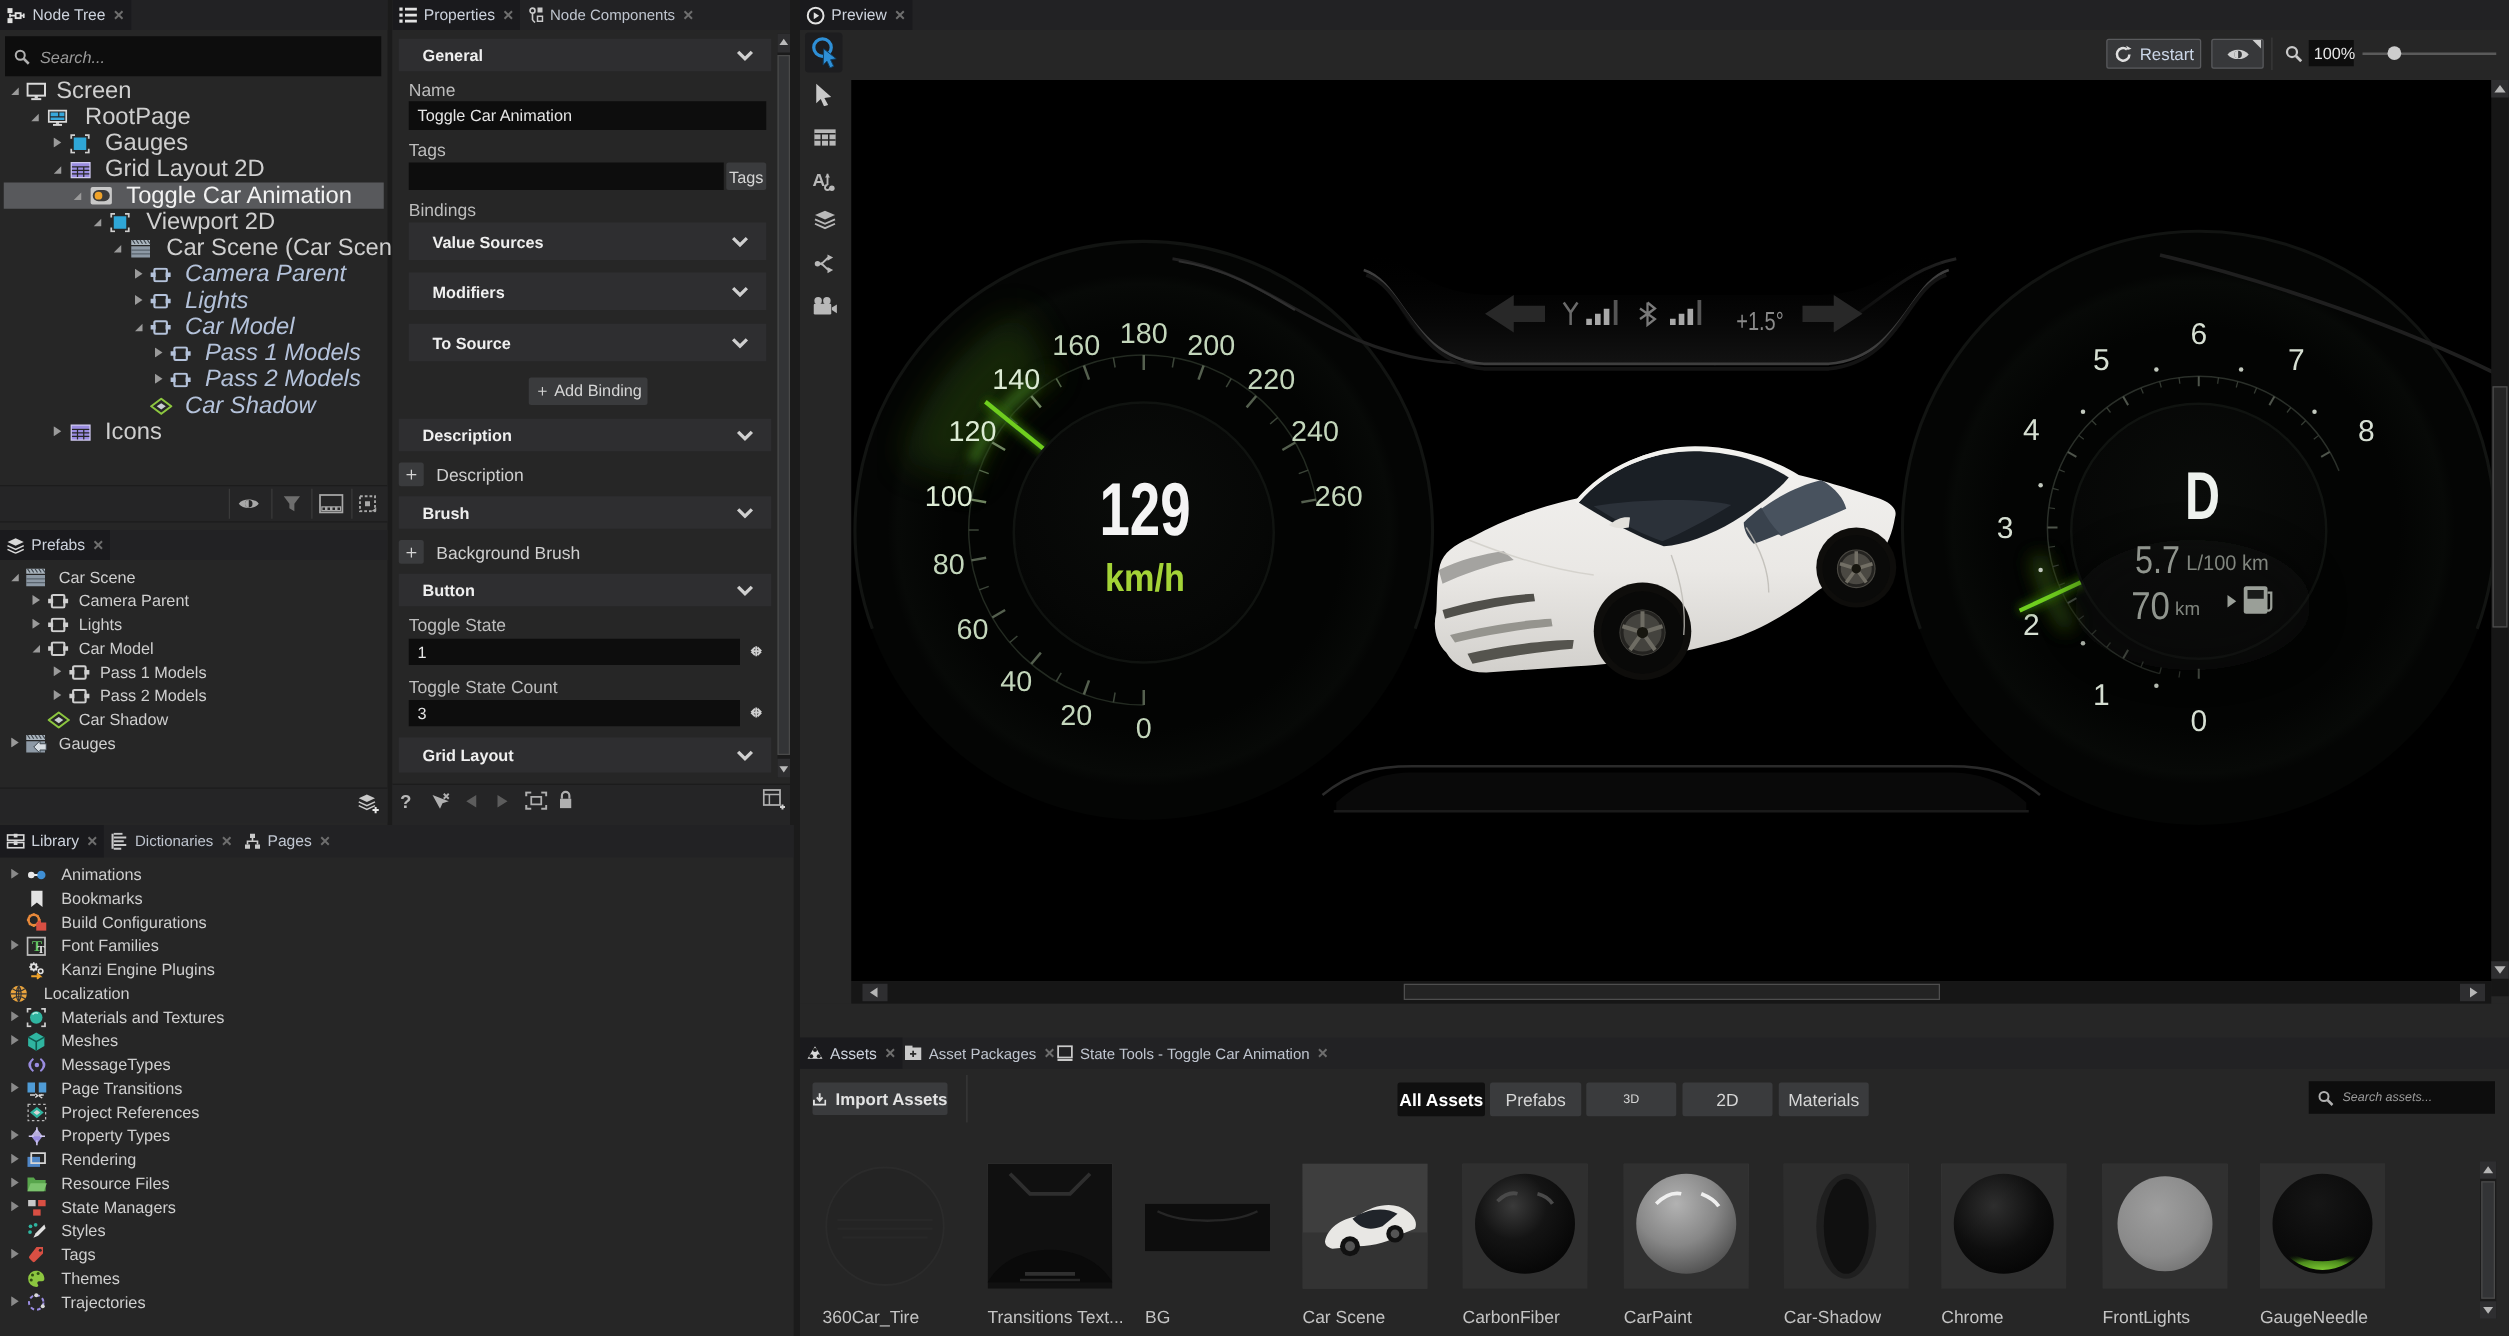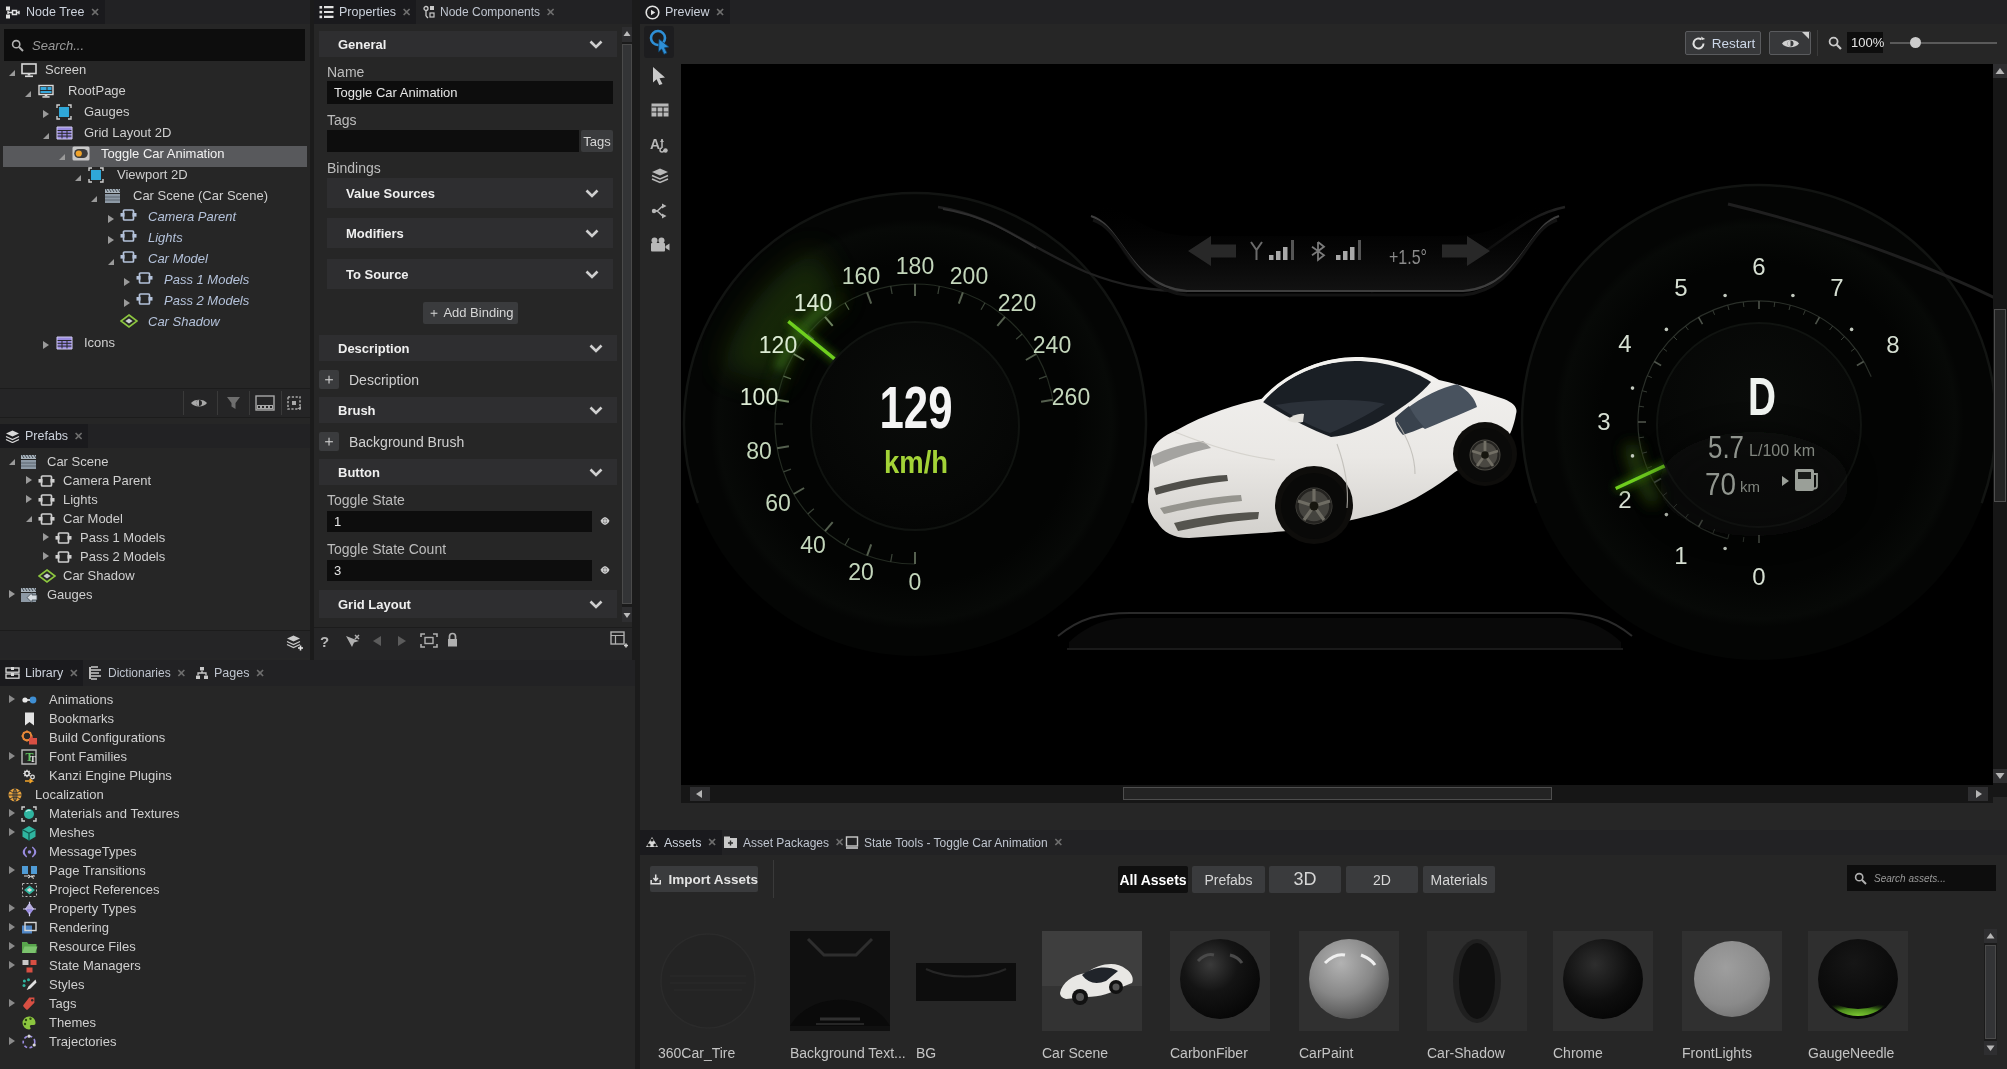--- a/index.html
+++ b/index.html
@@ -9,21 +9,21 @@
 .tab .tx{flex:0 0 auto;}
 .tab.unsel{background:transparent;color:#bfc5cf;}
 .tab .tx{color:#6e6e6e;font-size:11px;font-weight:bold;margin-left:6px;}
 .tab svg{margin-right:5px;}
 .panel{position:absolute;background:#262626;}
 .input{position:absolute;background:#0d0d0d;color:#e6e6e6;font-size:13px;display:flex;align-items:center;padding-left:7px;}
 .lbl{position:absolute;color:#bdbdbd;font-size:14px;white-space:nowrap;}
 .band{position:absolute;background:#2e2e30;color:#efefef;font-weight:bold;font-size:13px;display:flex;align-items:center;padding-left:19px;}
 .band svg{position:absolute;right:14px;}
 .btn{position:absolute;background:#3a3b3d;color:#d6d6d6;font-size:13px;display:flex;align-items:center;justify-content:center;border-radius:2px;white-space:nowrap;}
-.trow{position:absolute;height:21px;display:flex;align-items:flex-start;font-size:13px;color:#cfcfcf;white-space:nowrap;}
+.trow{position:absolute;height:21px;display:flex;align-items:center;font-size:19px;color:#cfcfcf;white-space:nowrap;}
 .inst{color:#b4c2da;font-style:italic;}
 .lib-row{position:absolute;height:19px;display:flex;align-items:center;font-size:13px;color:#cfcfcf;white-space:nowrap;}
 .thumb-lbl{position:absolute;color:#c4c4c4;font-size:14px;white-space:nowrap;}
 .sep{position:absolute;background:#3a3a3a;}
 </style></head><body>
 <div class="abs" style="left:310px;top:0;width:4px;height:660px;background:#1b1b1b"></div>
 <div class="abs" style="left:632px;top:0;width:8px;height:660px;background:#1b1b1b"></div>
 <div class="abs" style="left:635px;top:660px;width:5px;height:409px;background:#1b1b1b"></div>
 <div class="tabbar" style="left:0;top:0;width:310px;height:24px"></div>
 <div class="tab" style="left:0;top:0"><svg width="16" height="15" viewBox="0 0 16 15">
@@ -870,41 +870,41 @@
       <rect x="1.5" y="1" width="11" height="9" fill="none" stroke="#c9c9c9" stroke-width="1.4"></rect>
       <path d="M1 12 h12" stroke="#c9c9c9" stroke-width="1.6"></path>
     </svg>State Tools - Toggle Car Animation<span class="tx">✕</span></div>
 <div class="btn" style="left:650px;top:866px;width:108px;height:26px;font-weight:bold;font-size:13.5px;color:#e2e2e2"><svg width="15" height="15" viewBox="0 0 15 15" style="margin-right:7px">
       <path d="M7.5 1 v7 M4.5 5.5 l3 3.5 3 -3.5" stroke="#e0e0e0" stroke-width="2" fill="none"></path>
       <path d="M1.5 8 v5 h12 v-5" stroke="#e0e0e0" stroke-width="2" fill="none"></path>
     </svg>Import Assets</div>
 <div class="sep" style="left:773px;top:860px;width:1px;height:38px"></div>
 <div class="btn" style="left:1118px;top:866px;width:70px;height:27px;background:#0f0f0f;font-weight:bold;color:#fff;font-size:14px">All Assets</div>
 <div class="btn" style="left:1192px;top:866px;width:73px;height:27px;font-size:14px">Prefabs</div>
-<div class="btn" style="left:1269px;top:866px;width:72px;height:27px;font-size:18px">3D</div>
+<div class="btn" style="left:1269px;top:866px;width:72px;height:27px;font-size:10px">3D</div>
 <div class="btn" style="left:1346px;top:866px;width:72px;height:27px;font-size:14px">2D</div>
 <div class="btn" style="left:1423px;top:866px;width:72px;height:27px;font-size:14px">Materials</div>
 <div class="input" style="left:1847px;top:865px;width:149px;height:26px;color:#9a9a9a;font-style:italic;font-size:10px"><svg width="13" height="13" viewBox="0 0 13 13" style="margin-right:7px">
       <circle cx="5.2" cy="5.2" r="3.6" fill="none" stroke="#b0b0b0" stroke-width="1.6"></circle>
       <path d="M8 8 L12 12" stroke="#b0b0b0" stroke-width="2"></path>
     </svg>Search assets...</div>
 <div class="abs" style="left:658px;top:931px;width:100px;height:100px"><svg width="100" height="100">
       <circle cx="50" cy="50" r="47" fill="#232323" opacity="0.55"></circle>
       <circle cx="50" cy="50" r="47" fill="none" stroke="#2b2b2b" stroke-width="1.5"></circle>
       <path d="M12 45 h76 M12 52 h76 M16 59 h68" stroke="#282828" stroke-width="1.6"></path>
     </svg></div>
 <div class="thumb-lbl" style="left:658px;top:1045px">360Car_Tire</div>
 <div class="abs" style="left:790px;top:931px;width:100px;height:100px;background:linear-gradient(#3e3e3e,#2a2a2a)"><svg width="100" height="100">
       <rect width="100" height="100" fill="#101010"></rect>
       <path d="M18 8 L34 24 L66 24 L82 8" fill="none" stroke="#2e2e2e" stroke-width="3"></path>
       <path d="M0 95 C20 60 80 60 100 95" fill="#0a0a0a"></path>
       <path d="M30 88 h40" stroke="#303030" stroke-width="3"></path>
       <path d="M26 93 h48" stroke="#262626" stroke-width="2"></path>
     </svg></div>
-<div class="thumb-lbl" style="left:790px;top:1045px">Background Text...</div>
+<div class="thumb-lbl" style="left:790px;top:1045px">Transitions Text...</div>
 <div class="abs" style="left:916px;top:931px;width:100px;height:100px">
     <svg class="abs" style="top:32px" width="100" height="38">
       <rect width="100" height="38" fill="#0d0d0d"></rect>
       <path d="M10 6 C30 16 70 16 90 6" fill="none" stroke="#262626" stroke-width="2"></path>
     </svg>
   </div>
 <div class="thumb-lbl" style="left:916px;top:1045px">BG</div>
 <div class="abs" style="left:1042px;top:931px;width:100px;height:100px;background:linear-gradient(#3e3e3e,#2a2a2a)"><svg width="100" height="100">
       <rect width="100" height="100" fill="#3e3e3e"></rect>
       <rect y="55" width="100" height="45" fill="#333"></rect>

